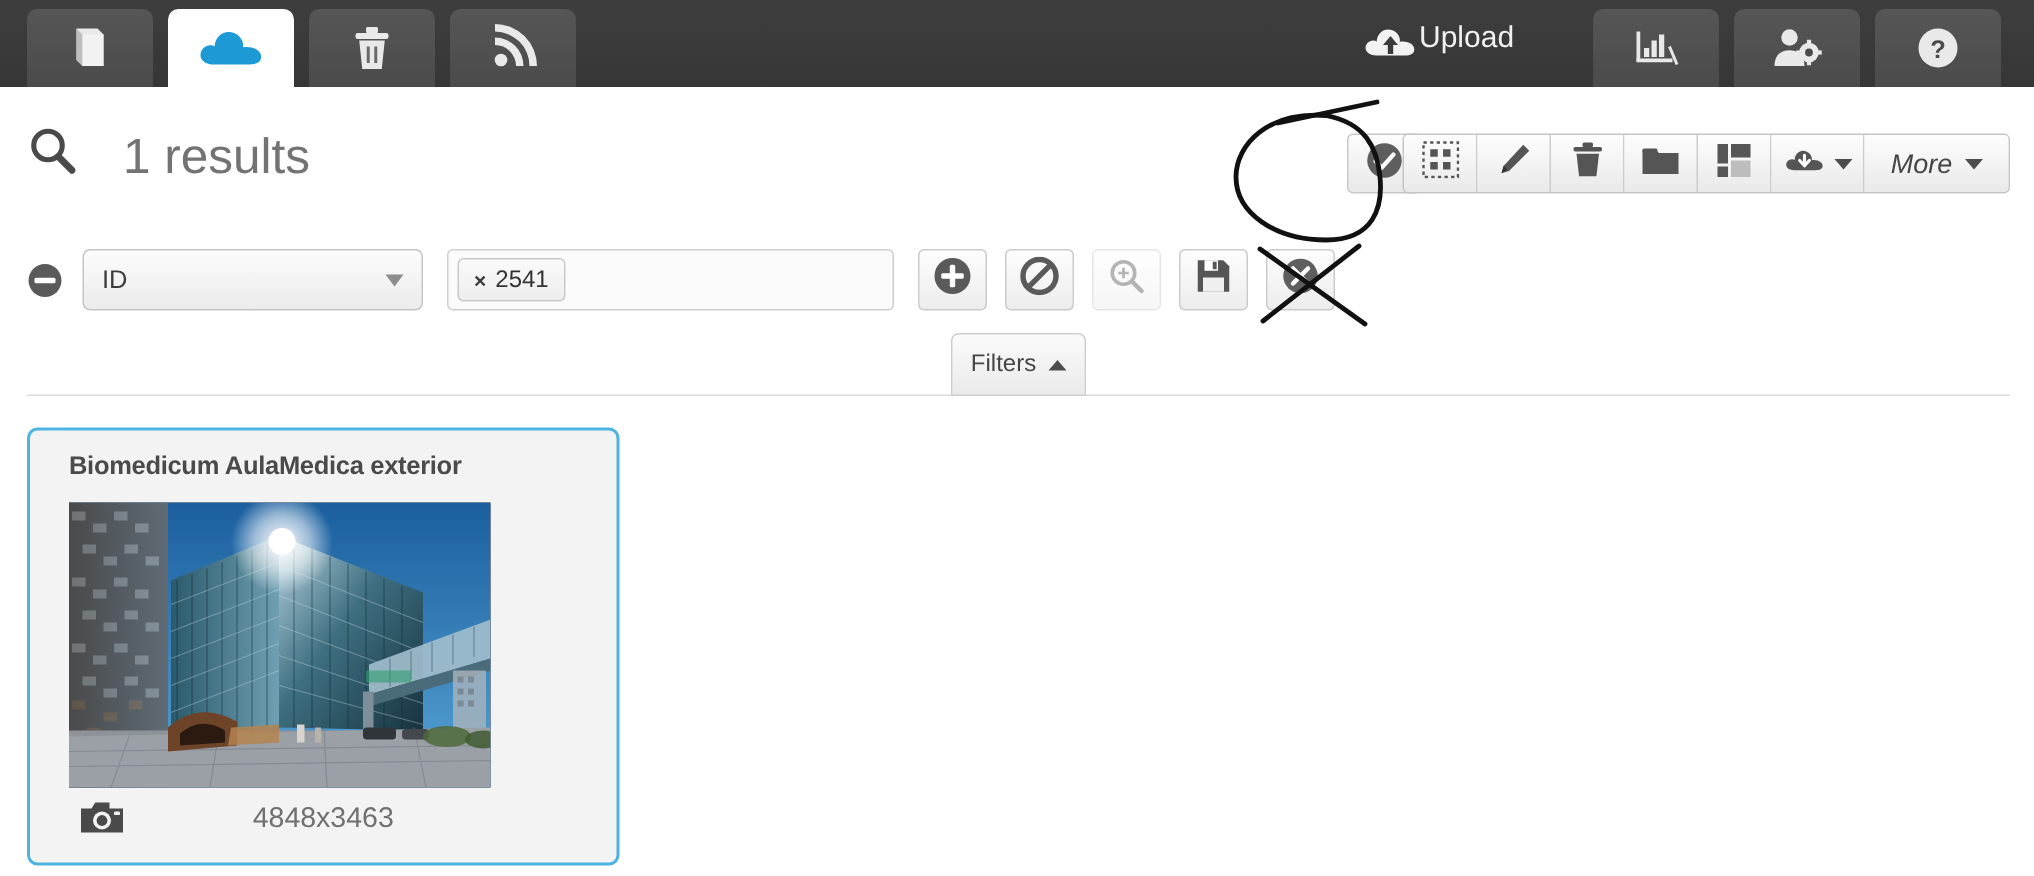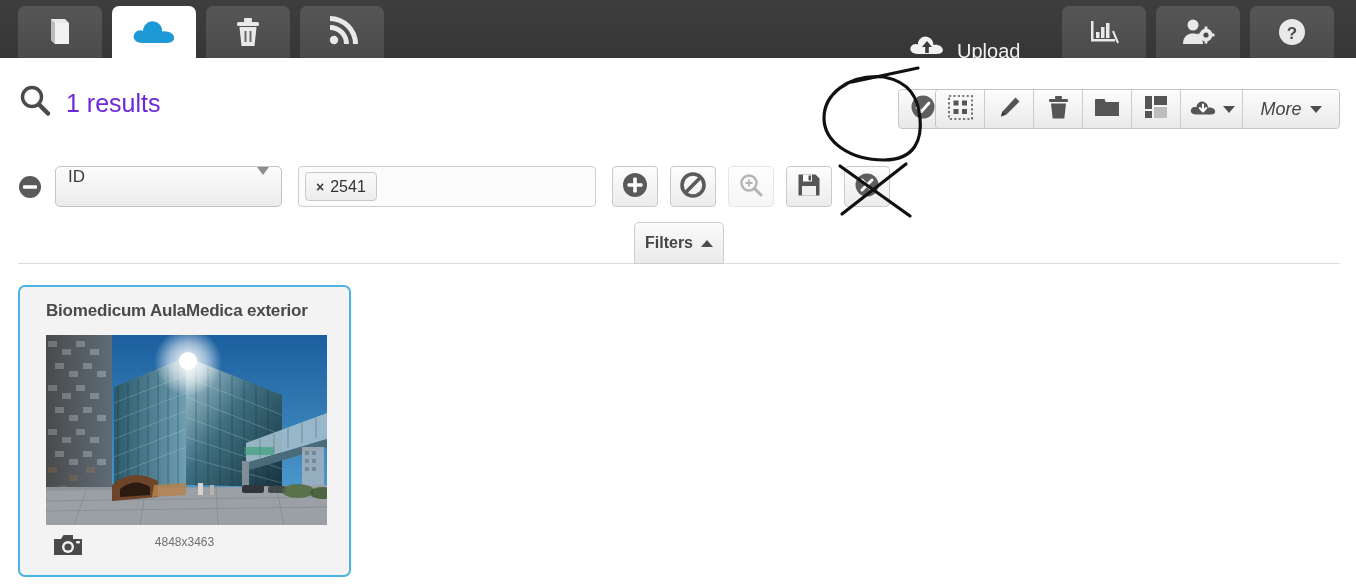--- a/index.html
+++ b/index.html
@@ -22,32 +22,32 @@
     width: 84px; height: 52px;
     border-radius: 7px 7px 0 0;
     background: linear-gradient(180deg, #565656 0%, #4b4b4b 100%);
     display: flex; align-items: center; justify-content: center;
     cursor: pointer;
   }
   .tab.active { background: #ffffff; }
   .tab svg { display: block; }
 
   .upload-group {
-    position: absolute; left: 908px; top: 31px;
-    display: flex; align-items: flex-end; gap: 11px;
+    position: absolute; left: 908px; top: 14px;
+    display: flex; align-items: flex-start; 
     cursor: pointer;
   }
   .upload-label { color: #f0f0f0; font-size: 20px; }
 
   .tabs-right { position: absolute; left: 1062px; top: 6px; display: flex; gap: 10px; }
 
   
   .results-row { position: absolute; top: 84px; left: 0; width: 1356px; height: 56px; }
   .results-left { position: absolute; left: 18px; top: 0; display: flex; align-items: center; gap: 14px; }
-  .results-text { font-size: 25px; color: #6d28d9; }
+  .results-text { font-size: 33px; color: #737373; margin-left: 16px; }
 
   
   .toolbar-check {
     position: absolute; right: 408px; top: 5px;
     width: 50px; height: 40px; border-radius: 4px;
     border: 1px solid #c8c8c8;
     background: linear-gradient(180deg, #fdfdfd 0%, #e8e8e8 100%);
     display: flex; align-items: center; justify-content: center;
     cursor: pointer;
   }
@@ -78,21 +78,21 @@
   .filter-row { position: absolute; top: 166px; left: 0; width: 1356px; height: 48px; }
   .minus-btn {
     position: absolute; left: 18px; top: 9px;
     width: 24px; height: 24px; cursor: pointer;
   }
   .sel-box {
     position: absolute; left: 55px; top: 0;
     width: 227px; height: 41px;
     border: 1px solid #c4c4c4; border-radius: 5px;
     background: linear-gradient(180deg, #fcfcfc 0%, #ebebeb 100%);
-    display: flex; align-items: flex-start; padding: 0 12px;
+    display: flex; align-items: center; padding: 0 12px;
     cursor: pointer;
   }
   .sel-label { font-size: 17px; color: #3d3d3d; flex: 1; }
   .sel-caret {
     width: 0; height: 0;
     border-left: 6px solid transparent; border-right: 6px solid transparent;
     border-top: 8px solid #8d8d8d;
   }
   .tag-field {
     position: absolute; left: 298px; top: 0;
@@ -122,36 +122,36 @@
   }
   .fbtn.dim { opacity: 0.45; }
 
   .filters-tab {
     position: absolute; left: 634px; top: 222px;
     width: 90px; height: 42px;
     border: 1px solid #cdcdcd; border-radius: 5px 5px 0 0;
     background: linear-gradient(180deg, #fbfbfb 0%, #eaeaea 100%);
     display: flex; align-items: center; justify-content: center; gap: 8px;
     font-size: 16px; color: #454545;
-    cursor: pointer; z-index: 3; font-weight: bold;
+    cursor: pointer; z-index: 3;
   }
   .caret-up {
     width: 0; height: 0;
     border-left: 6px solid transparent; border-right: 6px solid transparent;
     border-bottom: 7px solid #4d4d4d;
   }
   .divider {
     position: absolute; left: 18px; top: 263px;
     width: 1322px; height: 1px; background: #dcdcdc; z-index: 1;
   }
 
   
   .card {
     position: absolute; left: 18px; top: 285px;
-    width: 333px; height: 292px;
+    width: 395px; height: 292px;
     border: 2px solid #4db3e0; border-radius: 7px;
     background: #f3f3f3;
     overflow: hidden;
   }
   .card-title {
     position: absolute; left: 26px; top: 14px;
     font-size: 17px; font-weight: bold; color: #4a4a4a;
     letter-spacing: -0.2px;
   }
   .thumb {
@@ -162,21 +162,21 @@
   }
   .thumb svg { display: block; }
   .card-foot {
     position: absolute; left: 0; bottom: 0;
     width: 100%; height: 50px;
     display: flex; align-items: center;
   }
   .cam-icon { position: absolute; left: 33px; top: 8px; }
   .dims {
     position: absolute; left: 0; top: 10px; width: 100%;
-    text-align: center; font-size: 12px; color: #707070;
+    text-align: center; font-size: 19px; color: #707070;
   }
 
   
   .annot { position: absolute; left: 0; top: 0; width: 1356px; height: 584px;
            pointer-events: none; z-index: 9; }
 </style>
 </head>
 <body>
 
 <div class="topbar">

